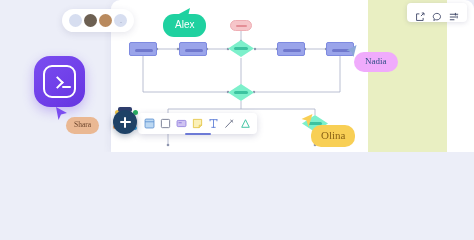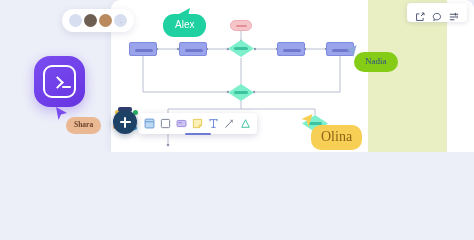--- a/index.html
+++ b/index.html
@@ -65,34 +65,34 @@
   
   .cursor{position:absolute;width:0;height:0;}
   .cursor svg{display:block;}
   .pill{
     position:absolute;border-radius:9px;
     font-size:7.5px;line-height:1;
     padding:4px 8px 5px 8px;white-space:nowrap;
     font-family:"Liberation Serif","DejaVu Serif",serif;
   }
 
-  .pill-shara{left:66px;top:117px;background:#eab893;color:#6d452c;font-weight:bold;}
+  .pill-shara{left:66px;top:117px;background:#eab893;color:#6d452c;}
   .cur-shara{left:55px;top:106px;}
 
   .pill-alex{left:146px;top:14px;background:#1fd1a0;color:#ffffff;
              font-size:10px;padding:6px 12px 7px 12px;border-radius:11px;
              font-family:"Liberation Sans",sans-serif;margin-left:17px;}
   .cur-alex{left:176px;top:7px;}
 
-  .pill-nadia{left:354px;top:52px;background:#84cc16;color:#2e4e86;
+  .pill-nadia{left:354px;top:52px;background:#f0abfc;color:#2e4e86;
               font-size:9px;padding:5px 11px 6px 11px;border-radius:10px;}
   .cur-nadia{left:345px;top:44px;}
 
   .pill-olina{left:311px;top:125px;background:#f8cf55;color:#8a6316;
-              font-size:14px;padding:5px 10px 6px 10px;border-radius:10px;}
+              font-size:11px;padding:5px 10px 6px 10px;border-radius:10px;}
   .cur-olina{left:300px;top:113px;}
 
   
   .tr-bar{
     position:absolute;right:7px;top:3px;height:19px;
     background:#ffffff;border-radius:4px;
     box-shadow:0 1px 5px rgba(60,60,110,.16);
     display:flex;align-items:center;gap:7px;padding:0 8px;
     z-index:10;
   }

